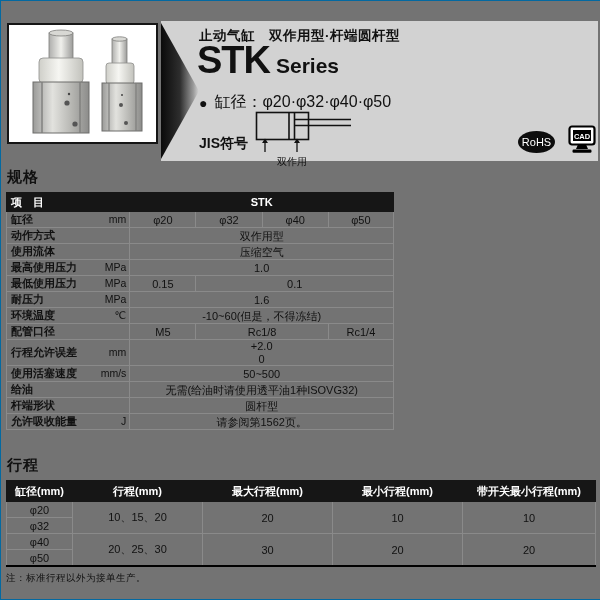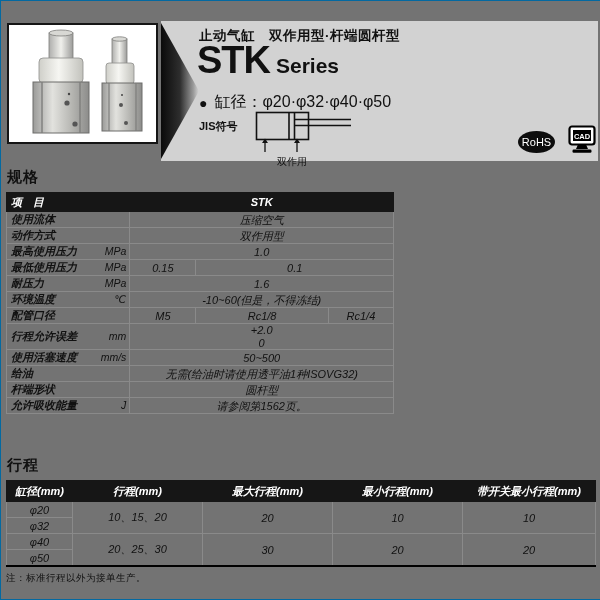--- a/index.html
+++ b/index.html
@@ -16,35 +16,35 @@
 
   
   .banner{position:absolute;left:160px;top:20px;width:437px;height:140px;background:#d2d2d2;}
   .arrow{position:absolute;left:0;top:0;}
   .subtitle{position:absolute;left:38px;top:6px;font-size:13.5px;font-weight:bold;letter-spacing:.5px;}
   .series-line{position:absolute;left:36px;top:18px;display:flex;align-items:baseline;}
   .series-name{font-size:38px;font-weight:bold;letter-spacing:-1px;}
   .series-suffix{font-size:21px;font-weight:bold;margin-left:6px;}
   .bore-line{position:absolute;left:38px;top:71px;font-size:16px;display:flex;align-items:center;}
   .bore-bullet{font-size:14px;margin-right:7px;}
-  .jis-label{position:absolute;left:38px;top:98px;font-size:11px;font-weight:bold;}
+  .jis-label{position:absolute;left:38px;top:114px;font-size:14px;font-weight:bold;}
   .jis-symbol{position:absolute;left:94px;top:90px;width:140px;}
   .jis-caption{width:62px;margin-left:6px;text-align:center;font-size:10px;margin-top:-2px;}
   .rohs-badge{position:absolute;left:357px;top:110px;width:37px;height:22px;background:#0d0d0d;border-radius:50%;
     display:flex;align-items:center;justify-content:center;color:#fff;font-size:11px;font-weight:normal;}
   .cad-badge{position:absolute;left:407px;top:104px;}
 
   
   .sec-title{font-size:15px;font-weight:bold;letter-spacing:1px;margin:0 0 5px 1px;}
   .spec-section{position:absolute;left:5px;top:167px;}
   .stroke-section{position:absolute;left:5px;top:455px;width:589px;}
 
   
   table.data{border-collapse:collapse;table-layout:fixed;font-size:11px;color:#111;}
-  table.data th,table.data td{border:1px solid #8a8a8a;padding:0;overflow:hidden;white-space:nowrap;font-style:italic;}
+  table.data th,table.data td{border:1px solid #8a8a8a;padding:0;overflow:hidden;white-space:nowrap;}
   table.data thead th{background:#161616;color:#fff;font-weight:bold;height:18px;border-color:#161616;}
   #spec-table{width:388px;}
   #spec-table thead th.h-item{text-align:left;padding-left:4px;}
   td.label{border-right:2px solid #000;}
   td.label .lw{display:flex;justify-content:space-between;align-items:baseline;padding:0 3px 0 4px;}
   td.label .lt{font-weight:bold;}
   td.label .un{font-weight:normal;font-size:10.5px;}
   td.val{text-align:center;height:15px;line-height:14px;}
   td.val .tol-line{line-height:12.5px;}
   #stroke-table{width:589px;}
@@ -176,34 +176,46 @@
         <thead>
           <tr>
             <th class="h-item">项　目</th>
             <th colspan="4">STK</th>
           </tr>
         </thead>
         <tbody>
           <tr>
             <td class="label">
               <div class="lw">
+                <span class="lt">缸径</span>
+                <span class="un">mm</span>
+              </div>
+            </td>
+            <td class="val" colspan="1">φ20</td>
+            <td class="val" colspan="1">φ32</td>
+            <td class="val" colspan="1">φ40</td>
+            <td class="val" colspan="1">φ50</td>
+          </tr>
+          <tr>
+            <td class="label">
+              <div class="lw">
+                <span class="lt">动作方式</span>
+                <span class="un"></span>
+              </div>
+            </td>
+            <td class="val" colspan="4">双作用型</td>
+          </tr>
+          <tr>
+            <td class="label">
+              <div class="lw">
                 <span class="lt">使用流体</span>
                 <span class="un"></span>
               </div>
             </td>
             <td class="val" colspan="4">压缩空气</td>
-          </tr>
-          <tr>
-            <td class="label">
-              <div class="lw">
-                <span class="lt">动作方式</span>
-                <span class="un"></span>
-              </div>
-            </td>
-            <td class="val" colspan="4">双作用型</td>
           </tr>
           <tr>
             <td class="label">
               <div class="lw">
                 <span class="lt">最高使用压力</span>
                 <span class="un">MPa</span>
               </div>
             </td>
             <td class="val" colspan="4">1.0</td>
           </tr>

